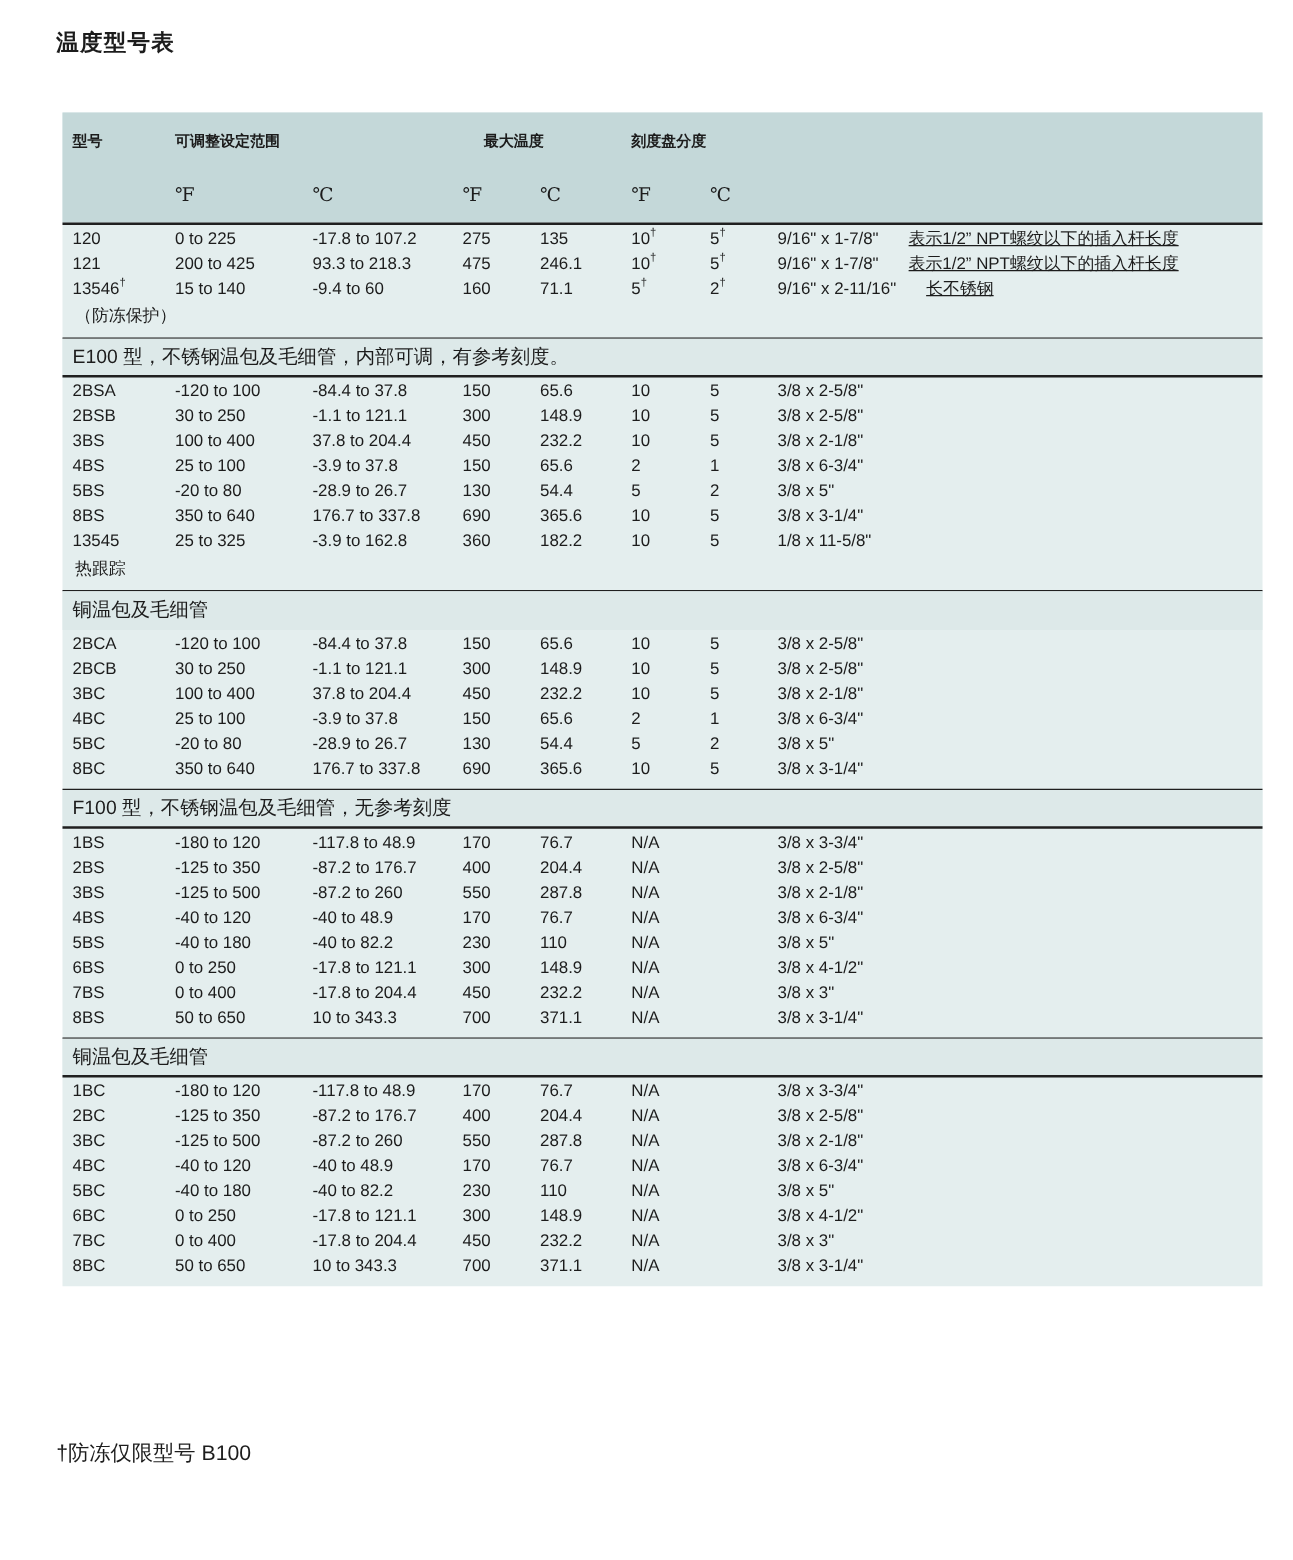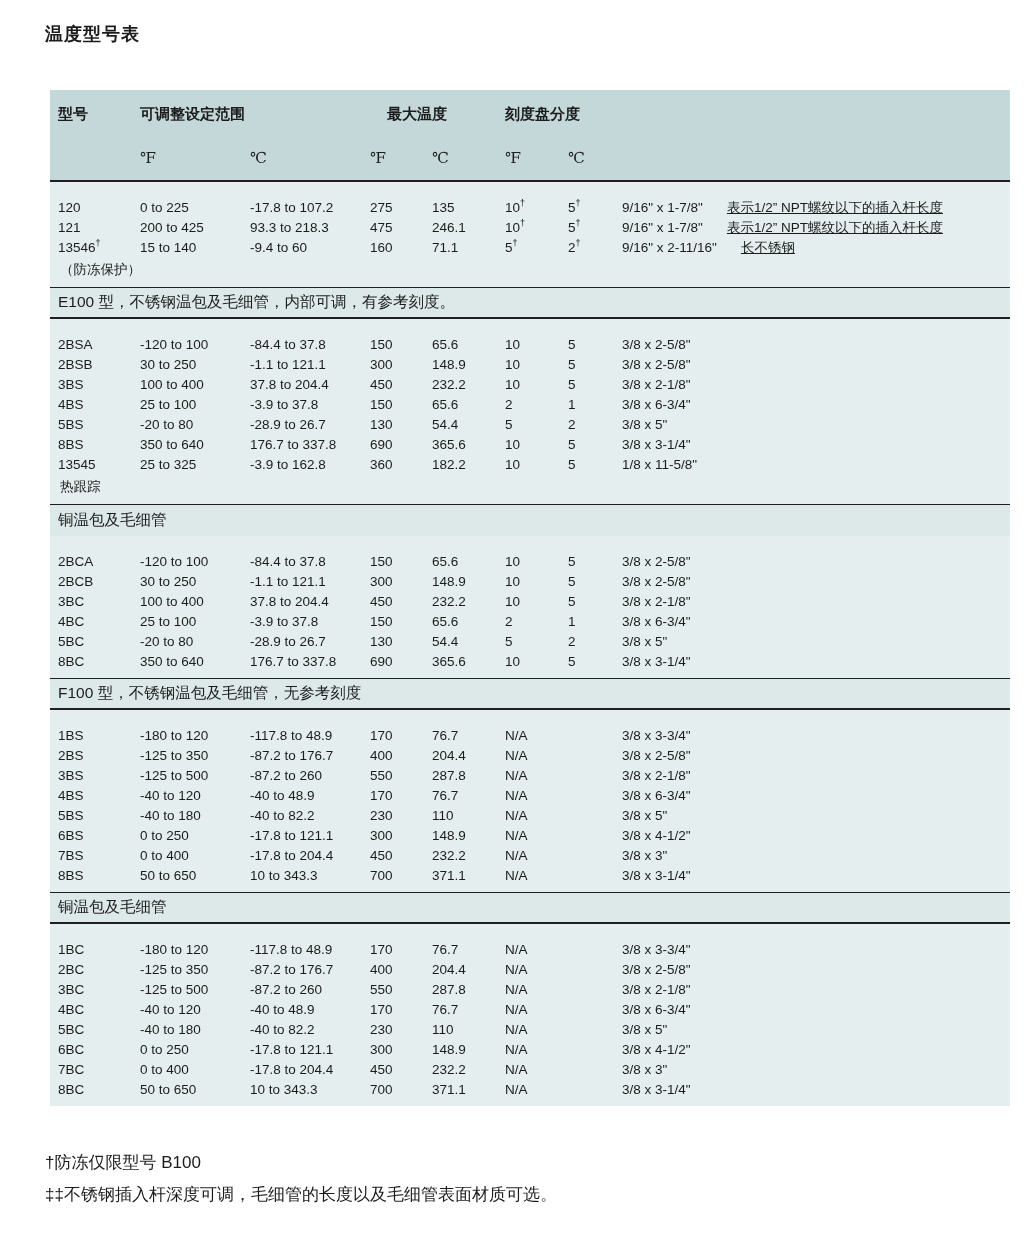--- a/index.html
+++ b/index.html
@@ -24,37 +24,37 @@
   }
   
   .grid{
     display:grid;
     grid-template-columns:90px 110px 120px 62px 73px 63px 54px 1fr;
     align-items:baseline;
   }
   .c-model{padding-left:8px;}
   
   .thead{background:var(--header-bg);padding:15px 0 13px;}
-  .hrow1 span{font-weight:bold;font-size:15px;}
+  .hrow1 span{font-weight:bold;font-size:12px;}
   .h-range{grid-column:2/4;}
   .h-max{grid-column:4/6;padding-left:17px;}
   .h-dial{grid-column:6/8;}
   .h-size{grid-column:8;}
   .hrow2{margin-top:25px;}
   .unit{font-family:"DejaVu Serif","Liberation Serif",serif;font-size:15px;}
   .h-diam{font-size:14.5px;}
   
   .section{border-top:1.5px solid var(--line);}
   .section:first-of-type{border-top-width:2.5px;}
   .sec-title{
     background:var(--strip-bg);min-height:31px;display:flex;align-items:center;
     padding-left:8px;font-size:15.5px;
   }
   .section.tdiv > .sec-title{border-bottom:2px solid var(--line);}
-  .sec-body{padding:16px 0 6px;}
+  .sec-body{padding:1px 0 6px;}
   .row{line-height:20px;font-size:13.5px;}
   .label-row{padding-left:10px;line-height:23px;font-size:13.5px;}
   sup{font-size:9px;line-height:0;position:relative;top:-1px;}
   .note{margin-left:24px;text-decoration:underline;}
   
   .footnotes{position:absolute;left:45px;top:1153px;font-size:17px;}
   .footnotes p{margin:0 0 13px;line-height:19px;}
 </style>
 </head>
 <body>
@@ -424,14 +424,13 @@
             <span class="c-dial-c"></span>
             <span class="c-size">3/8 x 3-1/4"</span>
           </div>
         </div>
       </section>
     </div>
 </div>
 
 <div class="footnotes">
   <p>†防冻仅限型号 B100</p>
-  <p>‡‡不锈钢插入杆深度可调，毛细管的长度以及毛细管表面材质可选。</p>
 </div>
 
 </body></html>

